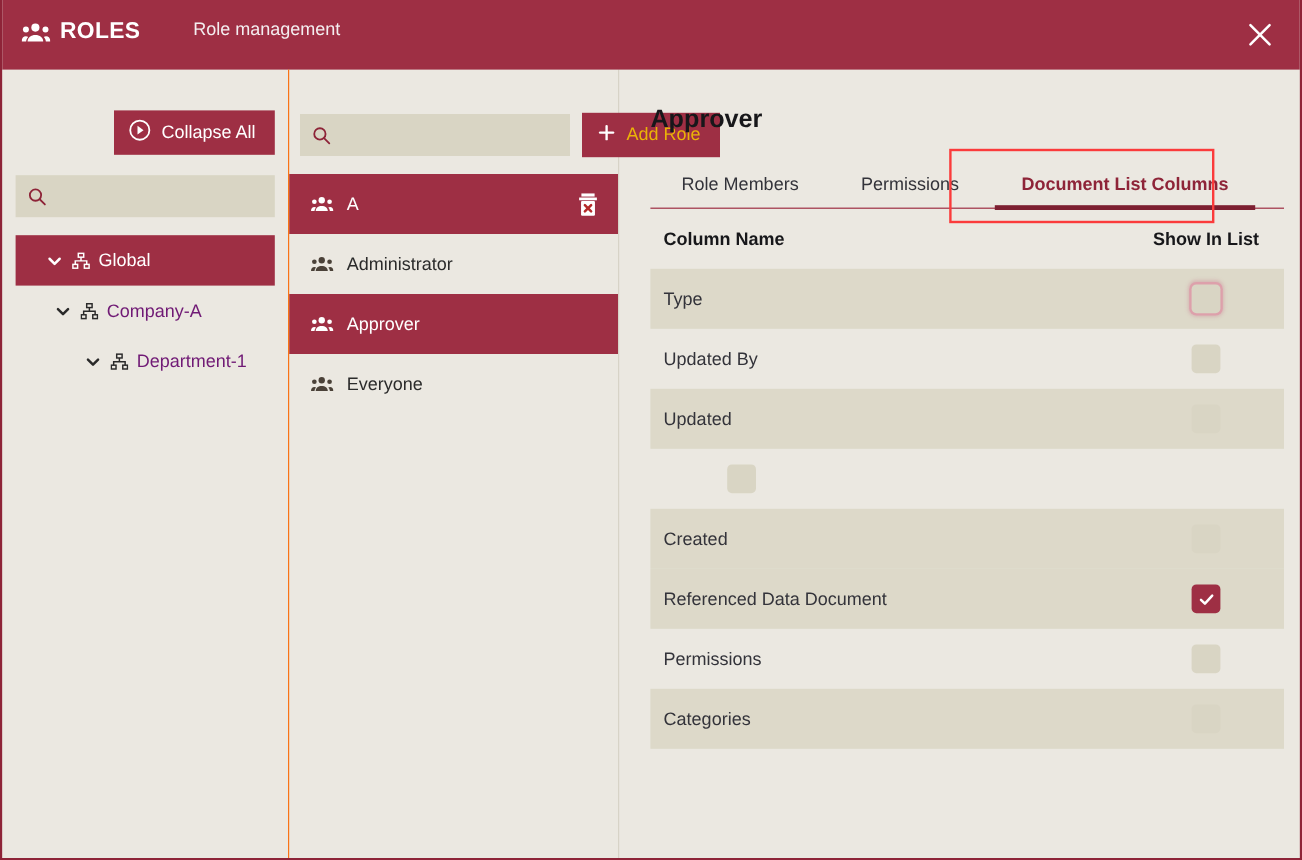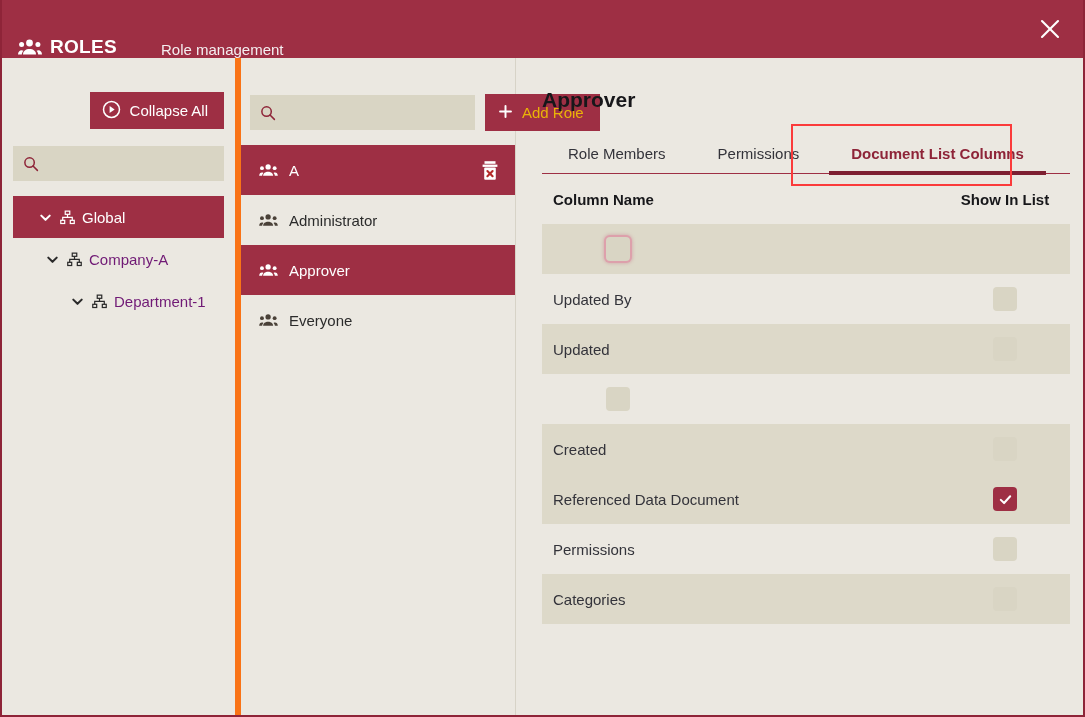--- a/index.html
+++ b/index.html
@@ -17,22 +17,22 @@
     border-top: none;
     display: flex;
     flex-direction: column;
   }
 
   
   .titlebar {
     height: 58px;
     background: #9e2f44;
     display: flex;
-    align-items: flex-end;
-    padding: 0 0 0 16px;
+    align-items: flex-start;
+    padding: 16px 0 0 16px;
     flex: none;
     position: relative;
   }
   .title-brand {
     display: flex;
     align-items: center;
     gap: 8px;
     color: #ffffff;
   }
   .title-brand .brand-text {
@@ -61,21 +61,21 @@
     flex: 1;
     display: flex;
     min-height: 0;
     background: #ebe8e1;
   }
 
   
   .tree-panel {
     width: 239px;
     flex: none;
-    border-right: 6px solid #f97316;
+    border-right: 1px solid #f97316;
     padding: 0;
     position: relative;
   }
   .collapse-row {
     display: flex;
     justify-content: flex-end;
     padding: 34px 11px 0 11px;
   }
   .collapse-btn {
     background: #9e2f44;
@@ -496,20 +496,21 @@
         <button class="tab active">Document List Columns</button>
       </div>
 
       <div class="table">
         <div class="thead">
           <div class="th-name">Column Name</div>
           <div class="th-show">Show In List</div>
         </div>
 
         <div class="trow alt">
+          <div class="td-name">Type</div>
           <div class="td-show">
             <div class="cbx hover">
               
             </div>
           </div>
         </div>
 
         <div class="trow">
           <div class="td-name">Updated By</div>
           <div class="td-show">

